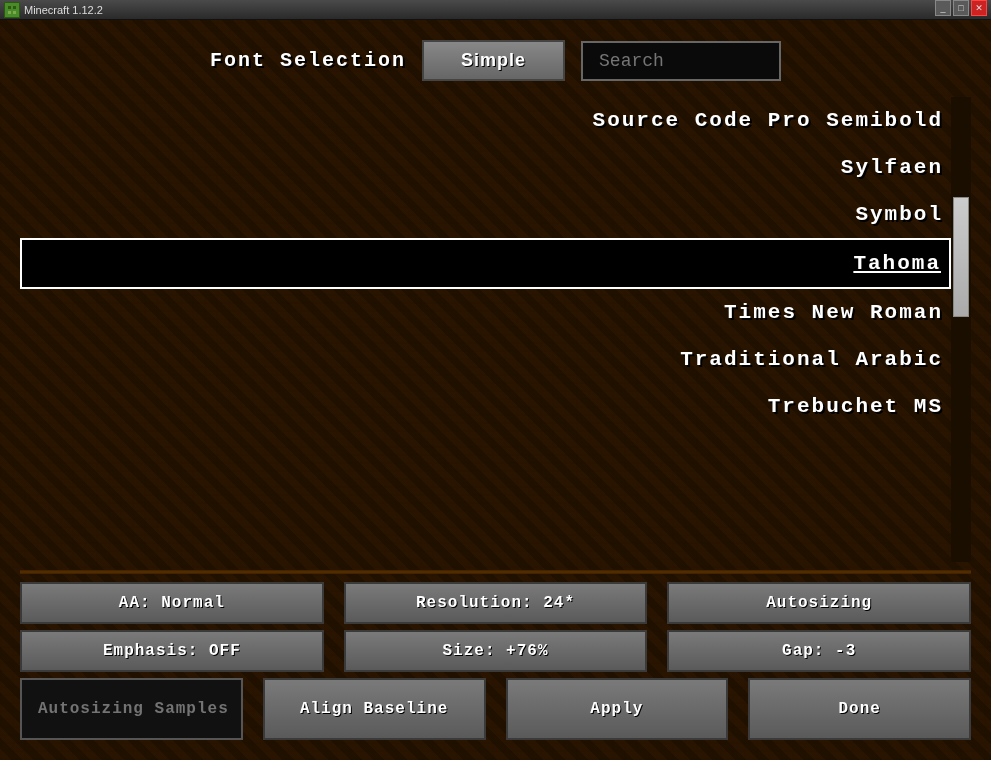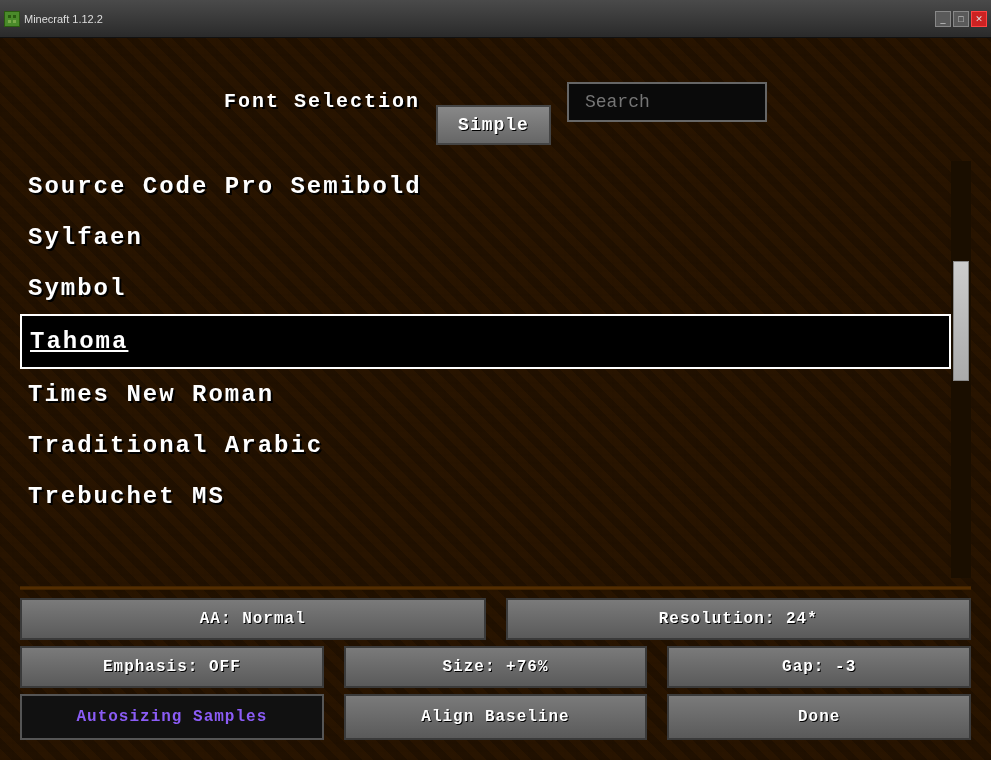--- a/index.html
+++ b/index.html
@@ -32,24 +32,23 @@
         transparent 12px
       ),
       #2a1500;
       position: relative;
       display: flex;
       flex-direction: column;
     }
 
     
     .title-bar {
-      height: 38px;
+      height: 20px;
       background: linear-gradient(to bottom, #4a4a4a, #2a2a2a);
       display: flex;
-      align-items: center;
       justify-content: space-between;
       padding: 0 4px;
       flex-shrink: 0;
       border-bottom: 1px solid #111;
     }
 
     .title-bar-left {
       display: flex;
       align-items: center;
       gap: 4px;
@@ -128,27 +127,26 @@
       text-shadow: 2px 2px #000;
       font-family: 'Courier New', monospace;
     }
 
     .simple-btn {
       background: linear-gradient(to bottom, #888, #666);
       border: 2px solid #444;
       color: #fff;
       font-size: 18px;
       font-weight: bold;
-      padding: 8px 20px;
-      cursor: pointer;
-      font-family: Liberation Mono, monospace;
+      padding: 8px 37px;
+      cursor: pointer;
+      font-family: Liberation Sans, sans-serif;
       letter-spacing: 1px;
       text-shadow: 1px 1px #000;
       min-width: 100px;
-      margin-top: 47px;
     }
 
     .search-input {
       background: #0a0a0a;
       border: 2px solid #666;
       color: #888;
       font-size: 18px;
       padding: 8px 16px;
       font-family: 'Courier New', monospace;
       width: 200px;
@@ -165,23 +163,23 @@
 
     .font-list {
       flex: 1;
       display: flex;
       flex-direction: column;
       overflow: hidden;
     }
 
     .font-item {
       color: #fff;
-      font-size: 24px;
-      font-weight: bold;
-      text-align: left;
+      font-size: 21px;
+      font-weight: bold;
+      text-align: right;
       padding: 12px 8px;
       letter-spacing: 2px;
       text-shadow: 2px 2px #000;
       font-family: 'Courier New', monospace;
       cursor: pointer;
       flex-shrink: 0;
     }
 
     .font-item.selected {
       background: #000;
@@ -242,28 +240,28 @@
       font-family: 'Courier New', monospace;
       letter-spacing: 1px;
       text-shadow: 1px 1px #000;
       text-align: center;
       flex: 1;
     }
 
     .autosizing-samples-btn {
       background: #111;
       border: 2px solid #555;
-      color: #8b5cf6;
+      color: #737373;
       font-size: 16px;
       font-weight: bold;
-      padding: 12px 12px;
+      padding: 20px 12px;
       cursor: pointer;
       font-family: 'Courier New', monospace;
       letter-spacing: 1px;
-      text-align: center;
+      text-align: right;
       flex: 1;
     }
   </style>
 </head>
 <body>
 
 <div class="window">
 
   <div class="title-bar">
     <div class="title-bar-left">
@@ -308,29 +306,31 @@
       </div>
     </div>
 
     <div class="separator"></div>
 
     <div class="bottom-controls">
 
       <div class="control-row">
         <button class="ctrl-btn">AA:  Normal</button>
         <button class="ctrl-btn">Resolution:  24*</button>
+        <button class="ctrl-btn">Autosizing</button>
       </div>
 
       <div class="control-row">
         <button class="ctrl-btn">Emphasis:  OFF</button>
         <button class="ctrl-btn">Size:  +76%</button>
         <button class="ctrl-btn">Gap:  -3</button>
       </div>
 
       <div class="control-row">
         <button class="autosizing-samples-btn">Autosizing  Samples</button>
         <button class="ctrl-btn">Align  Baseline</button>
+        <button class="ctrl-btn">Apply</button>
         <button class="ctrl-btn">Done</button>
       </div>
     </div>
 
   </div>
 </div>
 
 </body></html>

